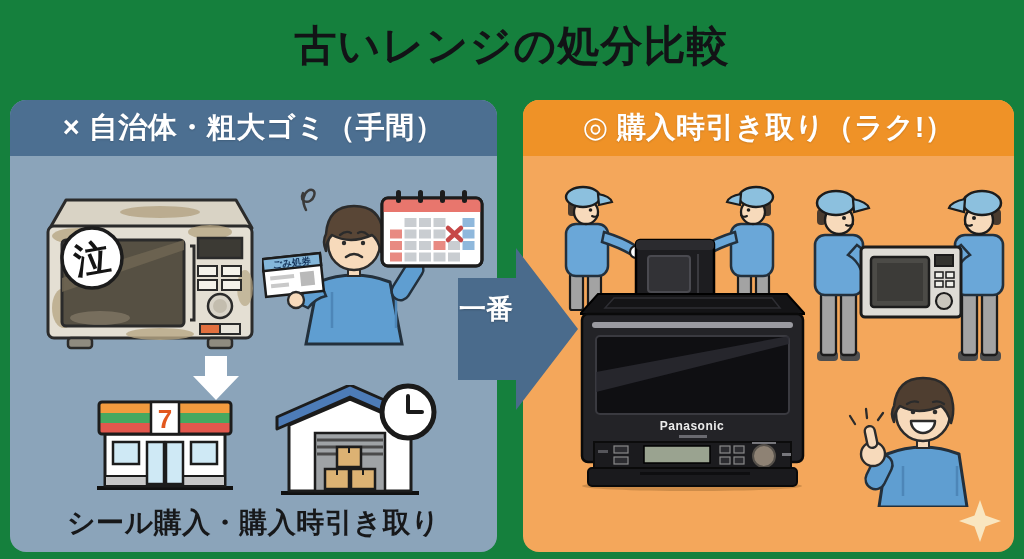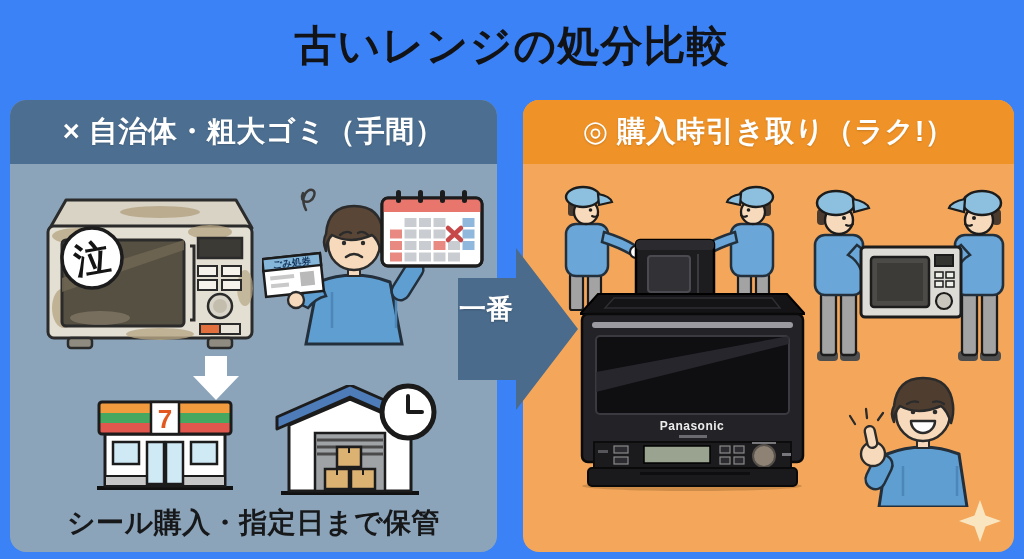--- a/index.html
+++ b/index.html
@@ -1,30 +1,30 @@
 <!DOCTYPE html>
 <html><head>
 <meta charset="utf-8">
 <style>
   html,body{margin:0;padding:0;background:#dfe8ec;}
   *{box-sizing:border-box;}
   .stage{
     position:relative;width:1024px;height:559px;overflow:hidden;
-    background:#3b82f6;
+    background:#15803d;
     font-family:"Liberation Sans","DejaVu Sans",sans-serif;
   }
   .title{
     position:absolute;left:0;top:18px;width:1024px;text-align:center;
     font-size:42px;font-weight:900;color:#121316;letter-spacing:1px;
   }
   .panel{position:absolute;top:100px;height:452px;border-radius:16px;}
   .panel-left{left:10px;width:487px;background:#8ba4ba;}
   .panel-right{left:523px;width:491px;background:#f4a75b;}
   .panel-header{
-    position:absolute;left:0;top:0;width:100%;height:64px;
+    position:absolute;left:0;top:0;width:100%;height:56px;
     border-radius:16px 16px 0 0;display:flex;align-items:center;justify-content:center;
     color:#ffffff;font-size:29px;font-weight:900;letter-spacing:0.5px;
     text-shadow:0 1px 2px rgba(0,0,0,0.15);
   }
   .panel-left .panel-header{background:#4c6f91;}
   .panel-right .panel-header{background:#ef9227;}
   .caption{
     position:absolute;top:500px;height:46px;display:flex;align-items:center;justify-content:center;
     font-size:28px;font-weight:900;color:#17181a;letter-spacing:0.5px;
   }
@@ -299,19 +299,19 @@
     </g>
   </svg>
 
   <svg class="abs" style="left:458px;top:248px;z-index:6" width="120" height="162" viewBox="0 0 120 162">
     <polygon points="0,30 58,30 58,0 120,81 58,162 58,132 0,132" fill="#4a6b8c"></polygon>
   </svg>
   <div class="arrow-label">
     <div>一番</div>
   </div>
 
-  <div class="caption caption-left">シール購入・指定日まで保管</div>
+  <div class="caption caption-left">シール購入・購入時引き取り</div>
 
   <svg class="abs z5" style="left:957px;top:498px" width="46" height="46" viewBox="0 0 46 46">
     <path d="M23,2 L28.5,17.5 L44,23 L28.5,28.5 L23,44 L17.5,28.5 L2,23 L17.5,17.5 Z" fill="#f9e6c0"></path>
   </svg>
 
 </div>
 
 </body></html>

